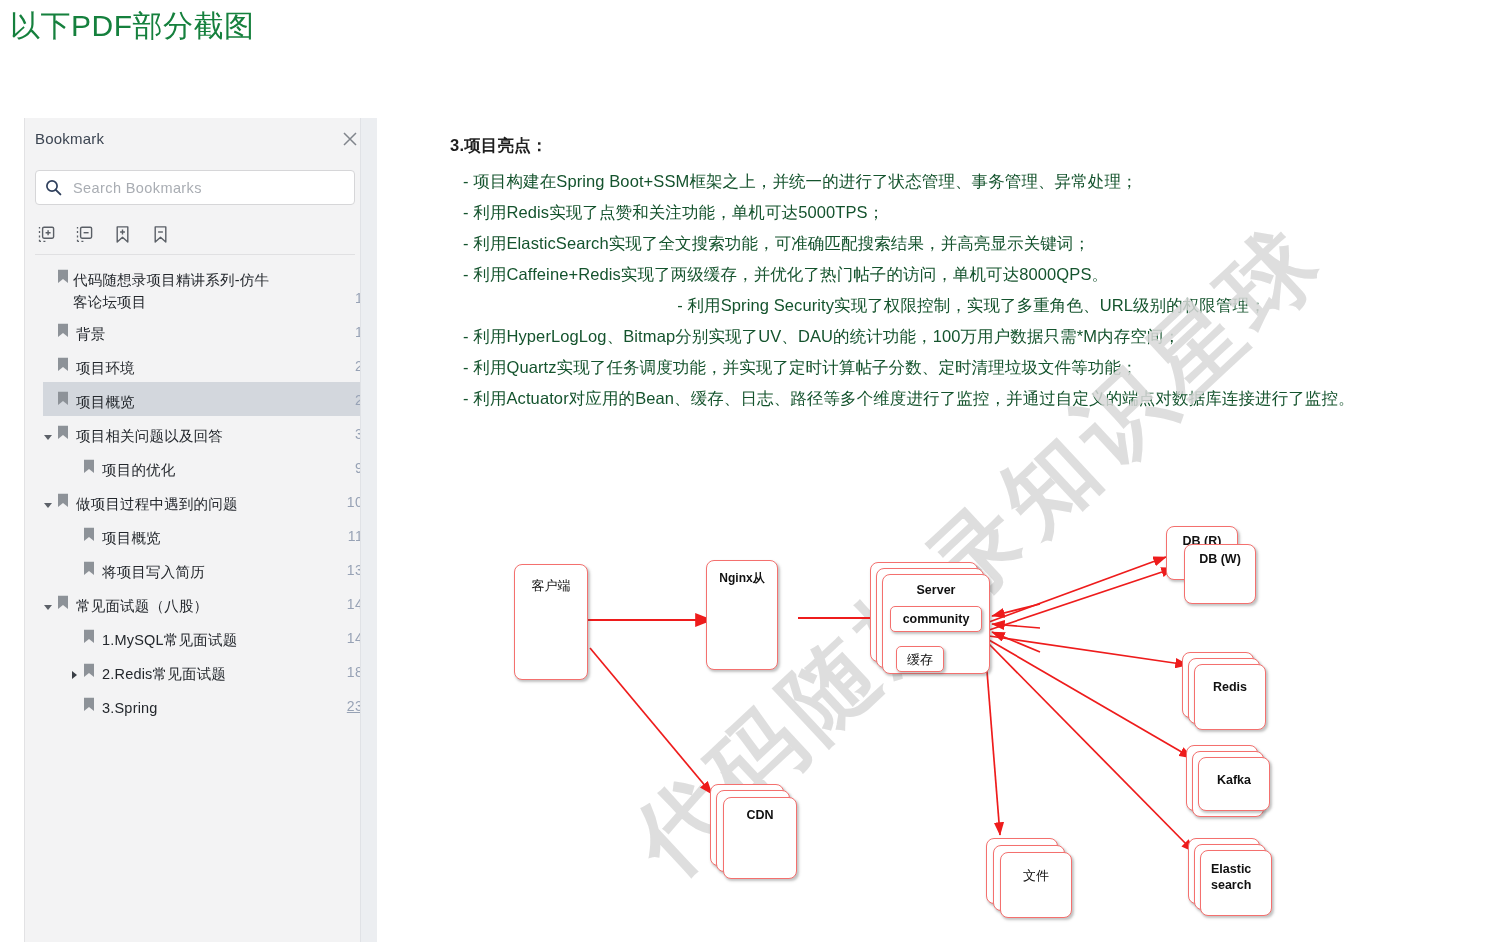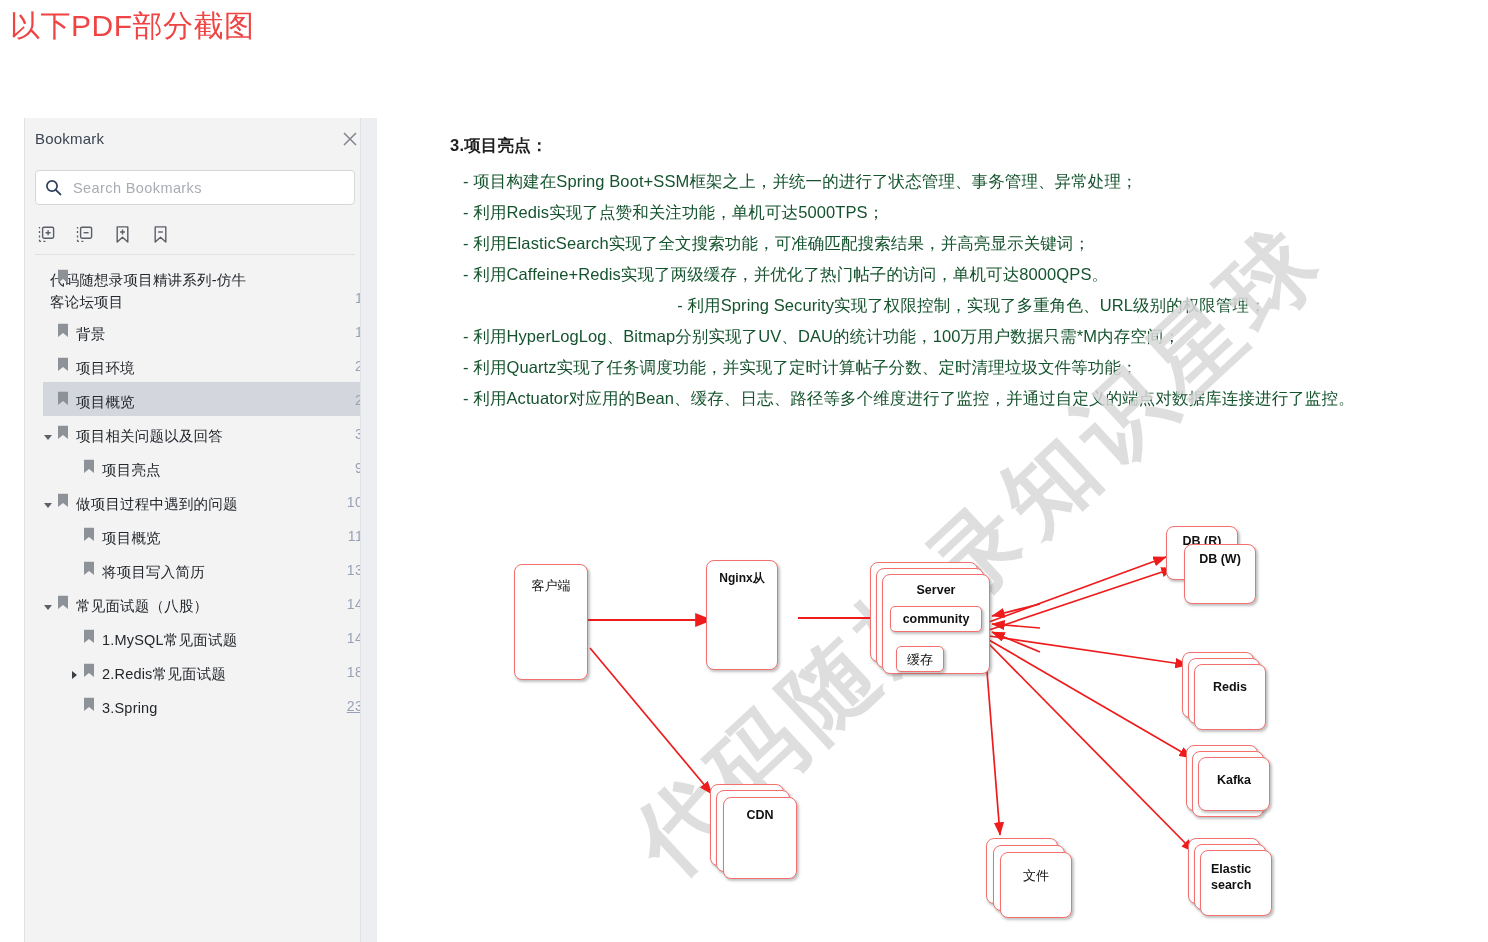--- a/index.html
+++ b/index.html
@@ -6,21 +6,21 @@
   body{
     width:1488px;height:942px;
     background:#ffffff;
     font-family:"Liberation Sans","DejaVu Sans",sans-serif;
     overflow:hidden;
     position:relative;
   }
   
   #page-title{
     position:absolute;left:10px;top:6px;
-    font-size:30px;font-weight:400;color:#ef4444;
+    font-size:30px;font-weight:400;color:#15803d;
     letter-spacing:.5px;line-height:1.3;
   }
 
   
   #bookmark-panel{
     position:absolute;left:24px;top:118px;
     width:352px;height:824px;
     background:#f3f3f4;
     border-left:1px solid #e2e2e4;
     box-sizing:border-box;
@@ -235,21 +235,21 @@
       </svg>
     </div>
   </div>
   <div id="toolbar-sep"></div>
 
   <div id="bookmark-list">
       <div class="bm-row" style="height: 54px; position: absolute; top: 0px; left: 0px; width: 352px;">
         <div class="bm-icon" style="left: 32px;"><svg width="12" height="15" viewBox="0 0 12 15">
             <path d="M1 0.8 L11 0.8 L11 14 L6 10 L1 14 Z" fill="#8d9298"></path>
           </svg></div>
-        <div class="bm-label" style="margin-left: 25px; margin-top: 5px; max-width: 210px;">代码随想录项目精讲系列-仿牛客论坛项目</div>
+        <div class="bm-label" style="margin-left: 48px; margin-top: 5px; max-width: 210px;">代码随想录项目精讲系列-仿牛客论坛项目</div>
         <div class="bm-page" style="top: 30px;">1</div>
       </div>
       <div class="bm-row" style="height: 34px; position: absolute; top: 54px; left: 0px; width: 352px;">
         <div class="bm-icon" style="left: 32px;"><svg width="12" height="15" viewBox="0 0 12 15">
             <path d="M1 0.8 L11 0.8 L11 14 L6 10 L1 14 Z" fill="#8d9298"></path>
           </svg></div>
         <div class="bm-label" style="margin-left: 51px; margin-top: 5px;">背景</div>
         <div class="bm-page" style="top: 10px;">1</div>
       </div>
       <div class="bm-row" style="height: 34px; position: absolute; top: 88px; left: 0px; width: 352px;">
@@ -273,21 +273,21 @@
         <div class="bm-icon" style="left: 32px;"><svg width="12" height="15" viewBox="0 0 12 15">
             <path d="M1 0.8 L11 0.8 L11 14 L6 10 L1 14 Z" fill="#8d9298"></path>
           </svg></div>
         <div class="bm-label" style="margin-left: 51px; margin-top: 5px;">项目相关问题以及回答</div>
         <div class="bm-page" style="top: 10px;">3</div>
       </div>
       <div class="bm-row" style="height: 34px; position: absolute; top: 190px; left: 0px; width: 352px;">
         <div class="bm-icon" style="left: 58px;"><svg width="12" height="15" viewBox="0 0 12 15">
             <path d="M1 0.8 L11 0.8 L11 14 L6 10 L1 14 Z" fill="#8d9298"></path>
           </svg></div>
-        <div class="bm-label" style="margin-left: 77px; margin-top: 5px;">项目亮点</div>
+        <div class="bm-label" style="margin-left: 77px; margin-top: 5px;">项目的优化</div>
         <div class="bm-page" style="top: 10px;">9</div>
       </div>
       <div class="bm-row" style="height: 34px; position: absolute; top: 224px; left: 0px; width: 352px;">
         <div class="bm-caret" style="left: 18px;"><svg width="10" height="10" viewBox="0 0 10 10">
             <polygon points="1,3 9,3 5,8" fill="#5c6168"></polygon>
           </svg></div>
         <div class="bm-icon" style="left: 32px;"><svg width="12" height="15" viewBox="0 0 12 15">
             <path d="M1 0.8 L11 0.8 L11 14 L6 10 L1 14 Z" fill="#8d9298"></path>
           </svg></div>
         <div class="bm-label" style="margin-left: 51px; margin-top: 5px;">做项目过程中遇到的问题</div>

